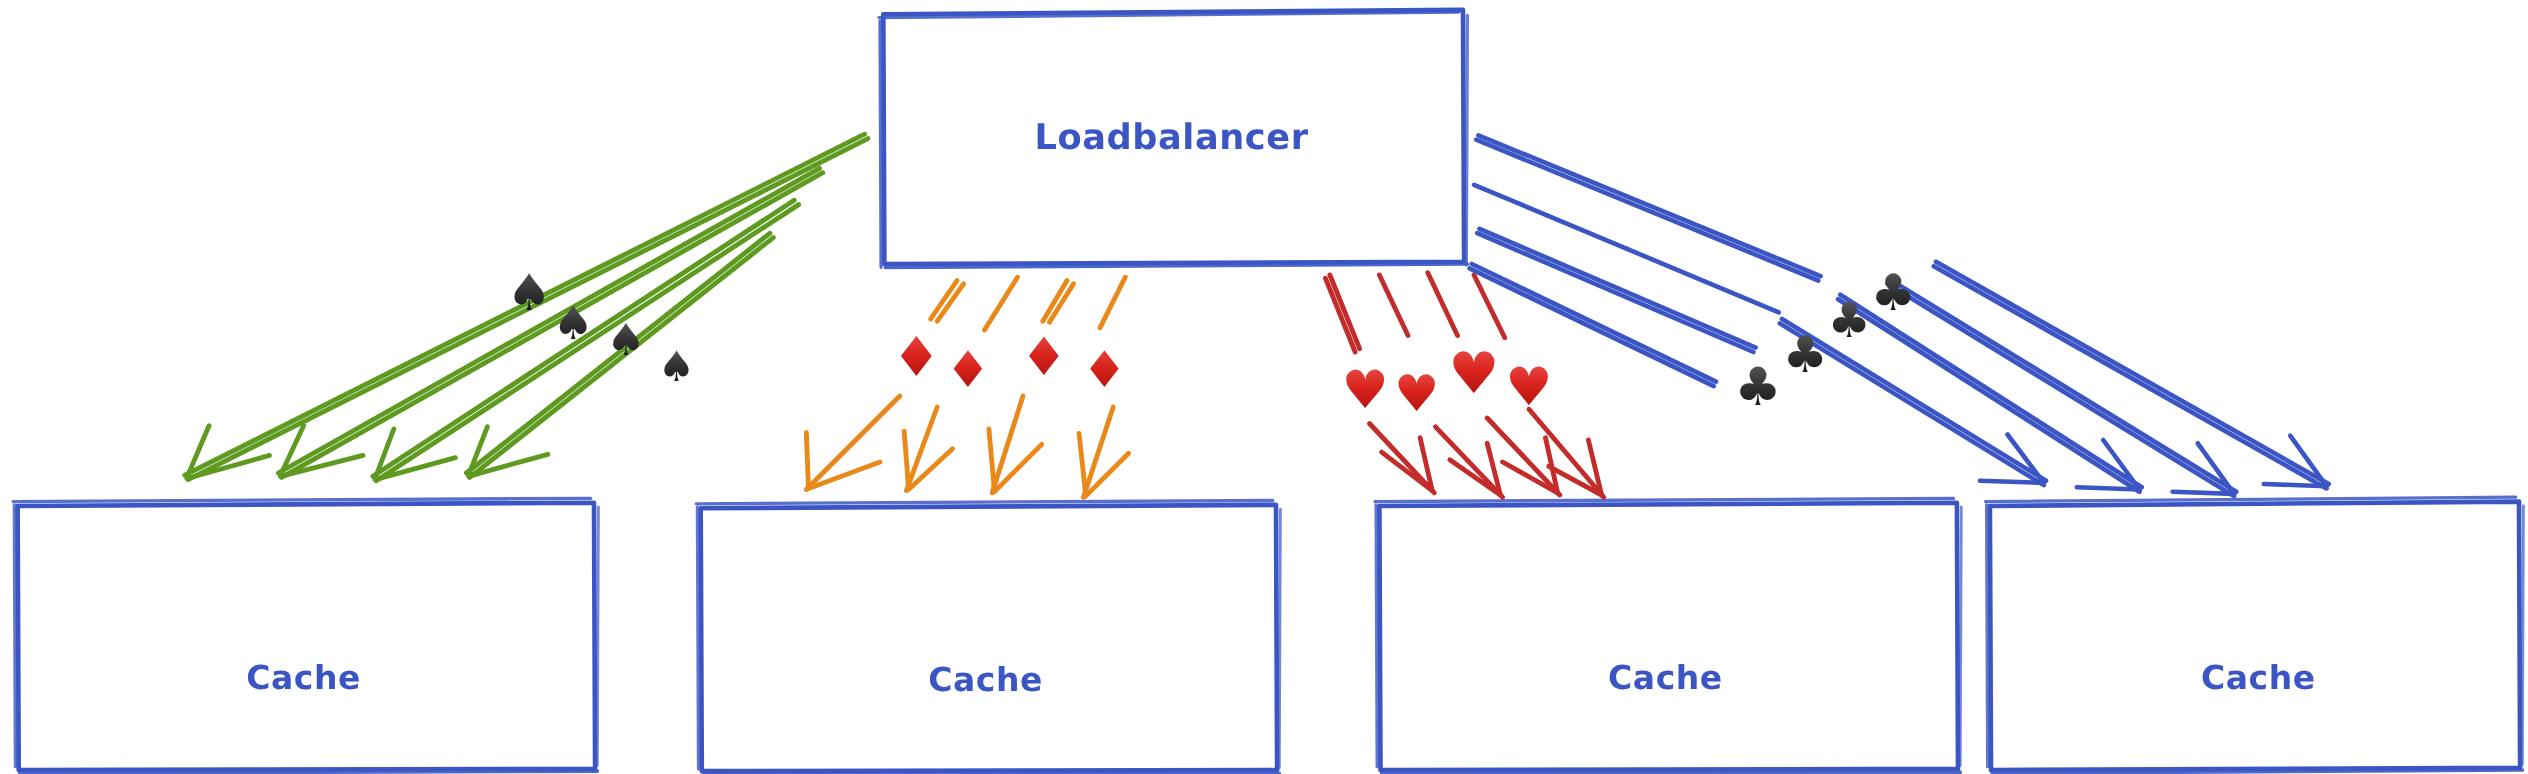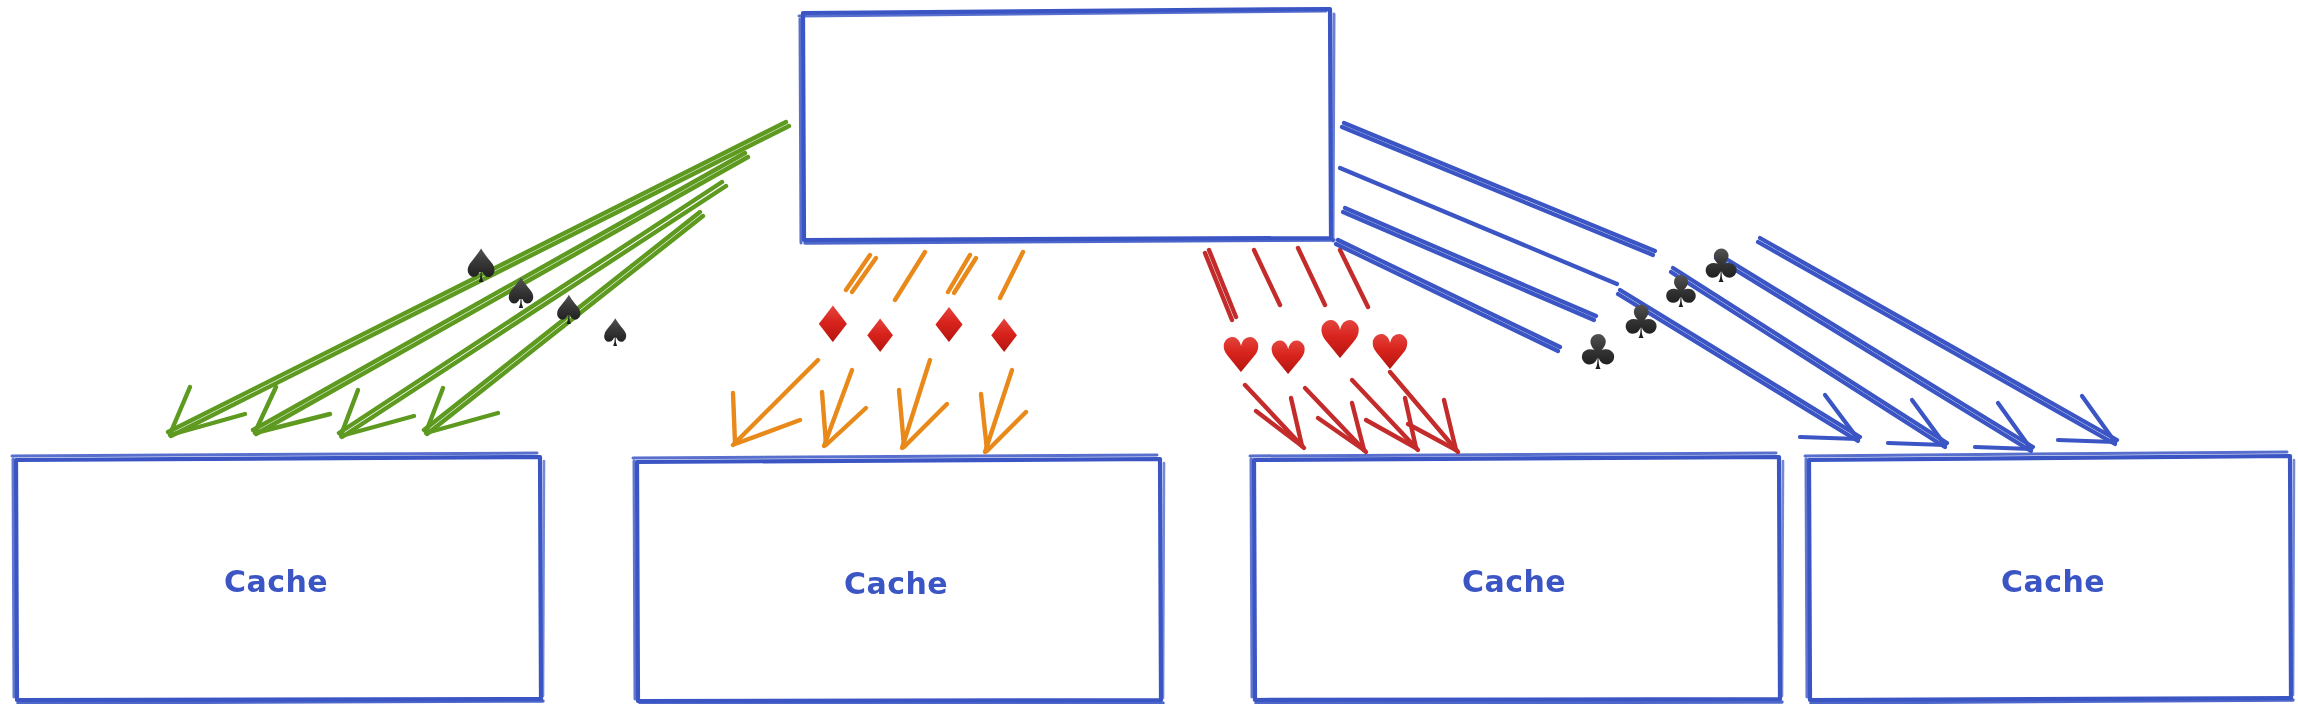--- a/index.html
+++ b/index.html
@@ -33,20 +33,21 @@
     white-space: nowrap;
     letter-spacing: 0.5px;
     transform: translate(-50%, -50%);
     pointer-events: none;
   }
   .lb-label {
     font-size: 32px;
   }
   .cache-label {
     font-size: 30px;
+    margin-top: 36px;
   }
   .suit-glyph {
     position: absolute;
     transform: translate(-50%, -50%);
     line-height: 1;
     font-family: "DejaVu Sans", sans-serif;
     -webkit-background-clip: text;
     background-clip: text;
     color: transparent;
     text-shadow: none;
@@ -228,20 +229,21 @@
   <div class="suit-glyph suit-red" style="left:1241px; top:355px; font-size:48px;">♥</div>
   <div class="suit-glyph suit-red" style="left:1288px; top:358px; font-size:46px;">♥</div>
   <div class="suit-glyph suit-red" style="left:1340px; top:340px; font-size:52px;">♥</div>
   <div class="suit-glyph suit-red" style="left:1390px; top:352px; font-size:48px;">♥</div>
 
   <div class="suit-glyph suit-black" style="left:1598px; top:352px; font-size:48px;">♣</div>
   <div class="suit-glyph suit-black" style="left:1641px; top:322px; font-size:46px;">♣</div>
   <div class="suit-glyph suit-black" style="left:1681px; top:292px; font-size:44px;">♣</div>
   <div class="suit-glyph suit-black" style="left:1721px; top:266px; font-size:46px;">♣</div>
 
+  <div class="node-label lb-label" style="left:1065px; top:124px;">Loadbalancer</div>
 
   <div class="node-label cache-label" style="left:276px; top:581px;">Cache</div>
 
   <div class="node-label cache-label" style="left:896px; top:583px;">Cache</div>
 
   <div class="node-label cache-label" style="left:1514px; top:581px;">Cache</div>
 
   <div class="node-label cache-label" style="left:2053px; top:581px;">Cache</div>
 
   <div class="hit-box" style="left:800px; top:8px; width:532px; height:232px;"></div>

